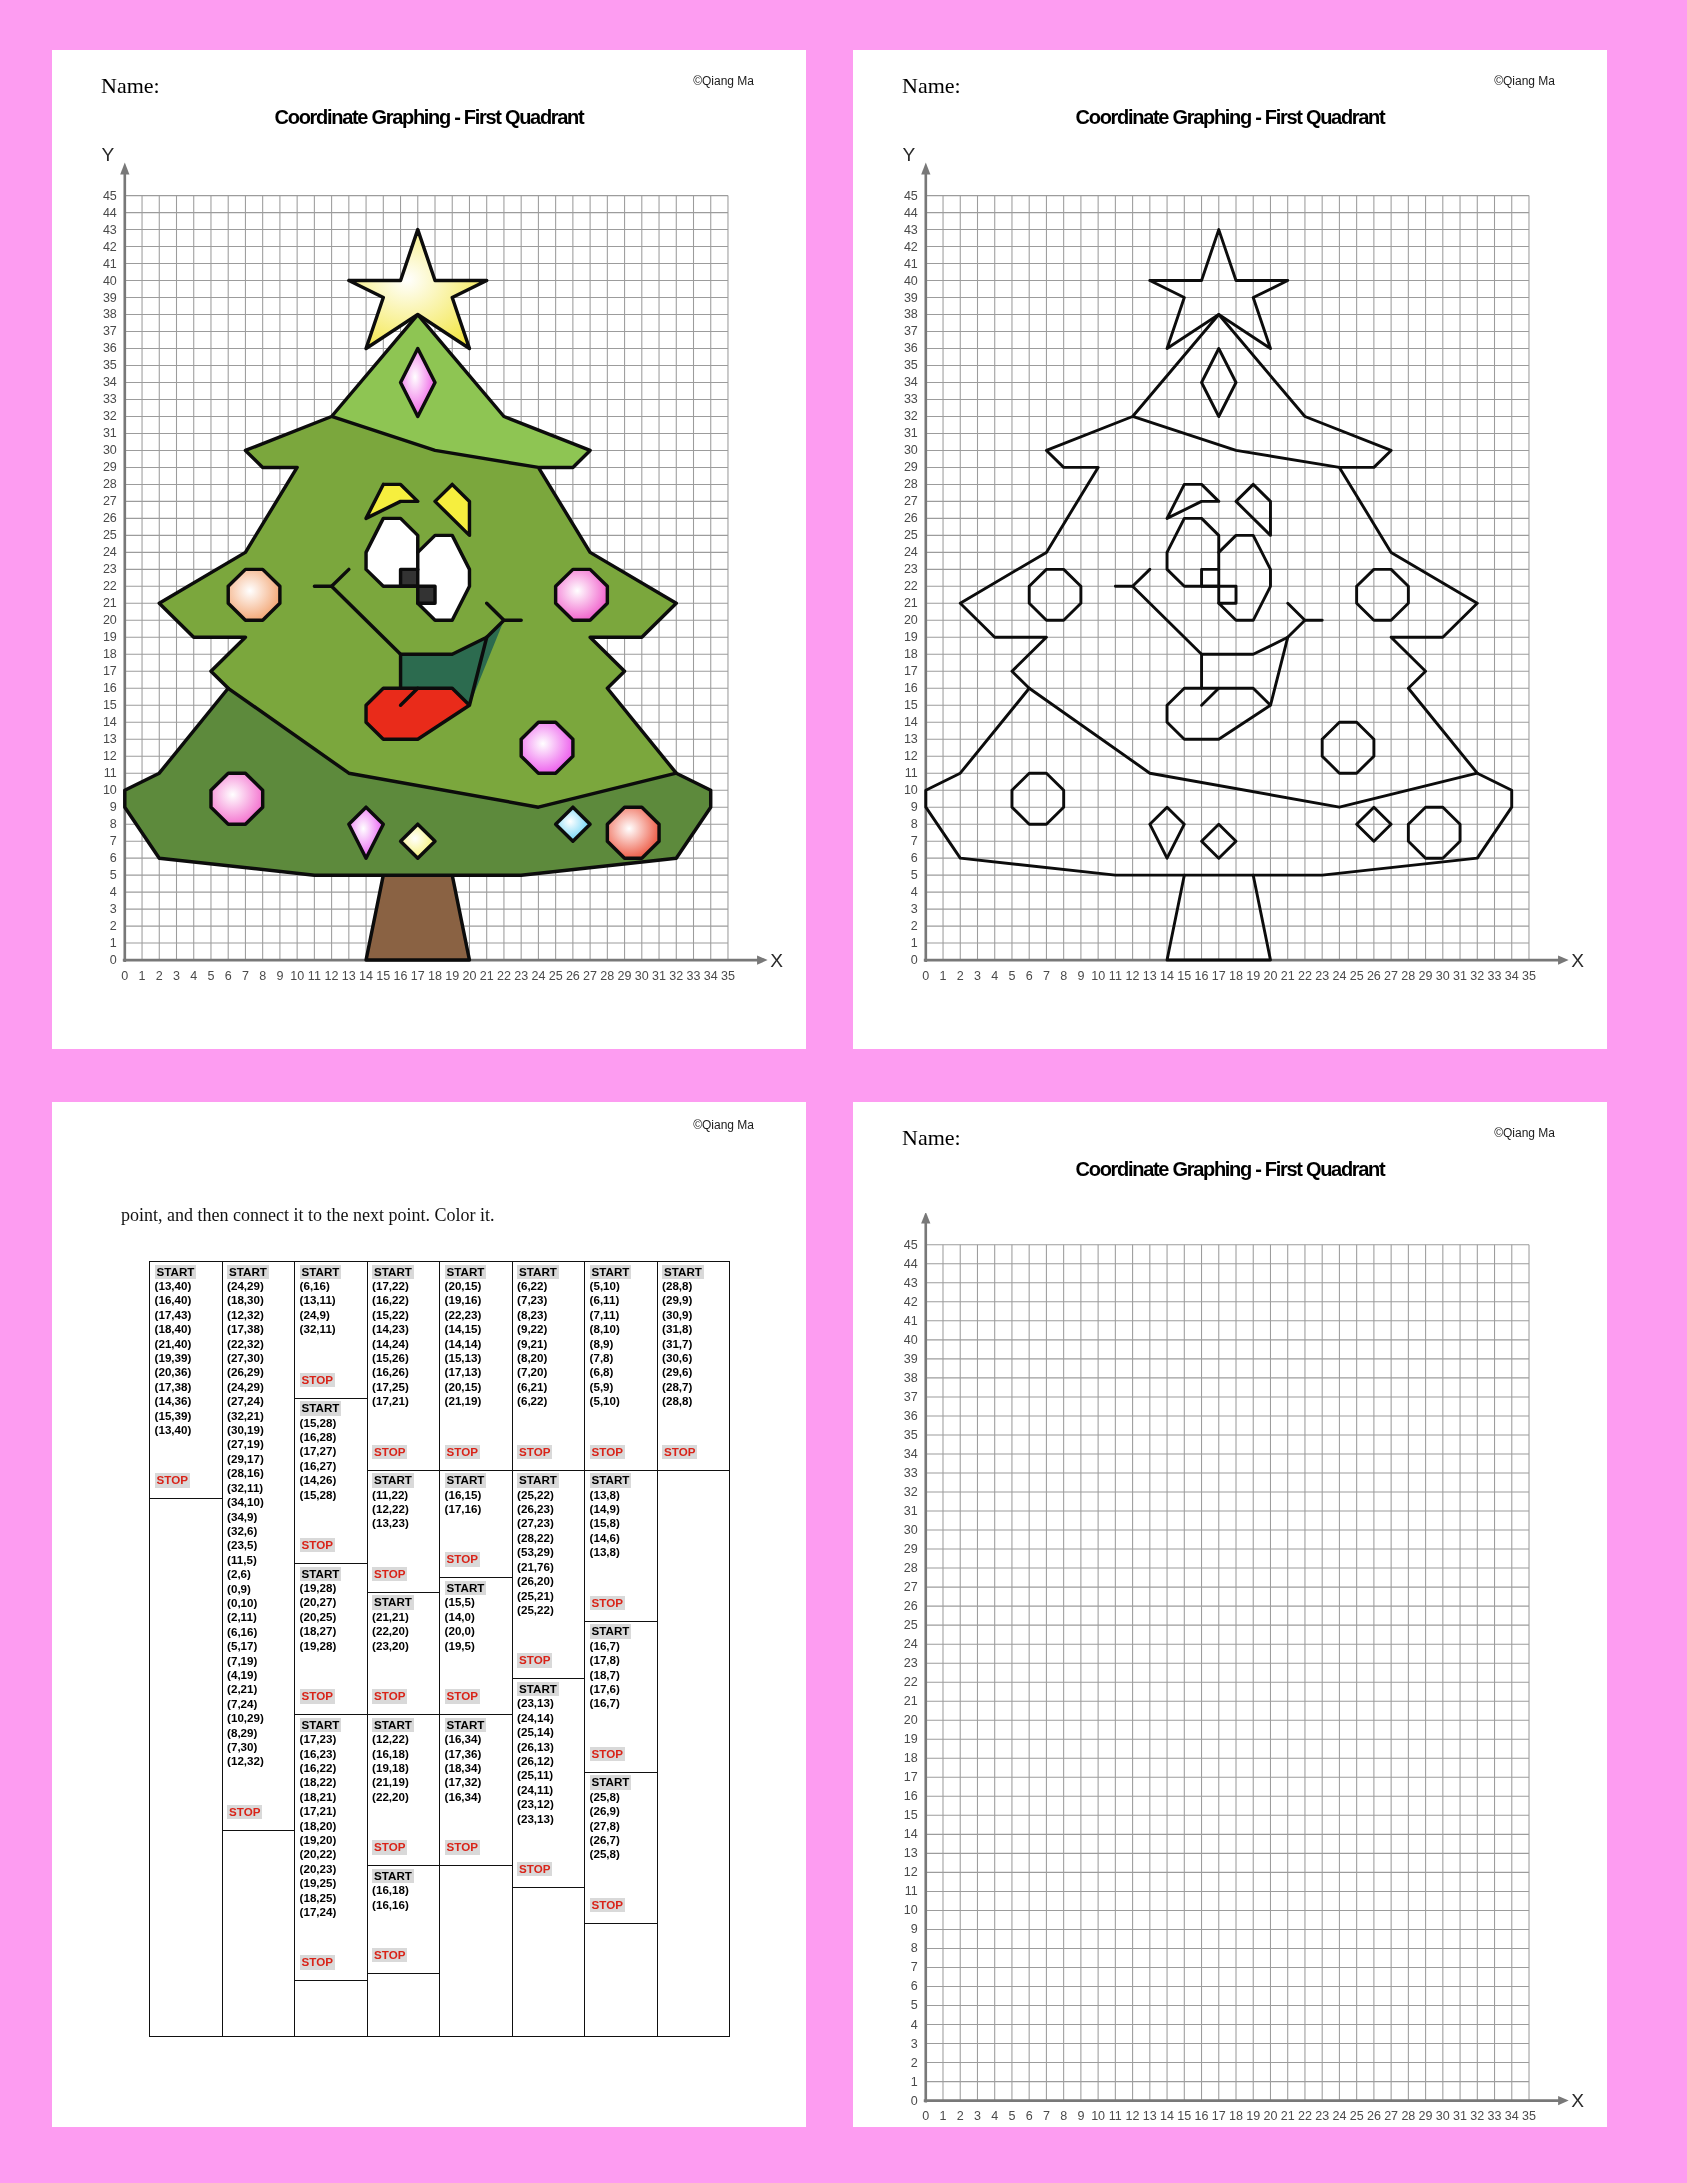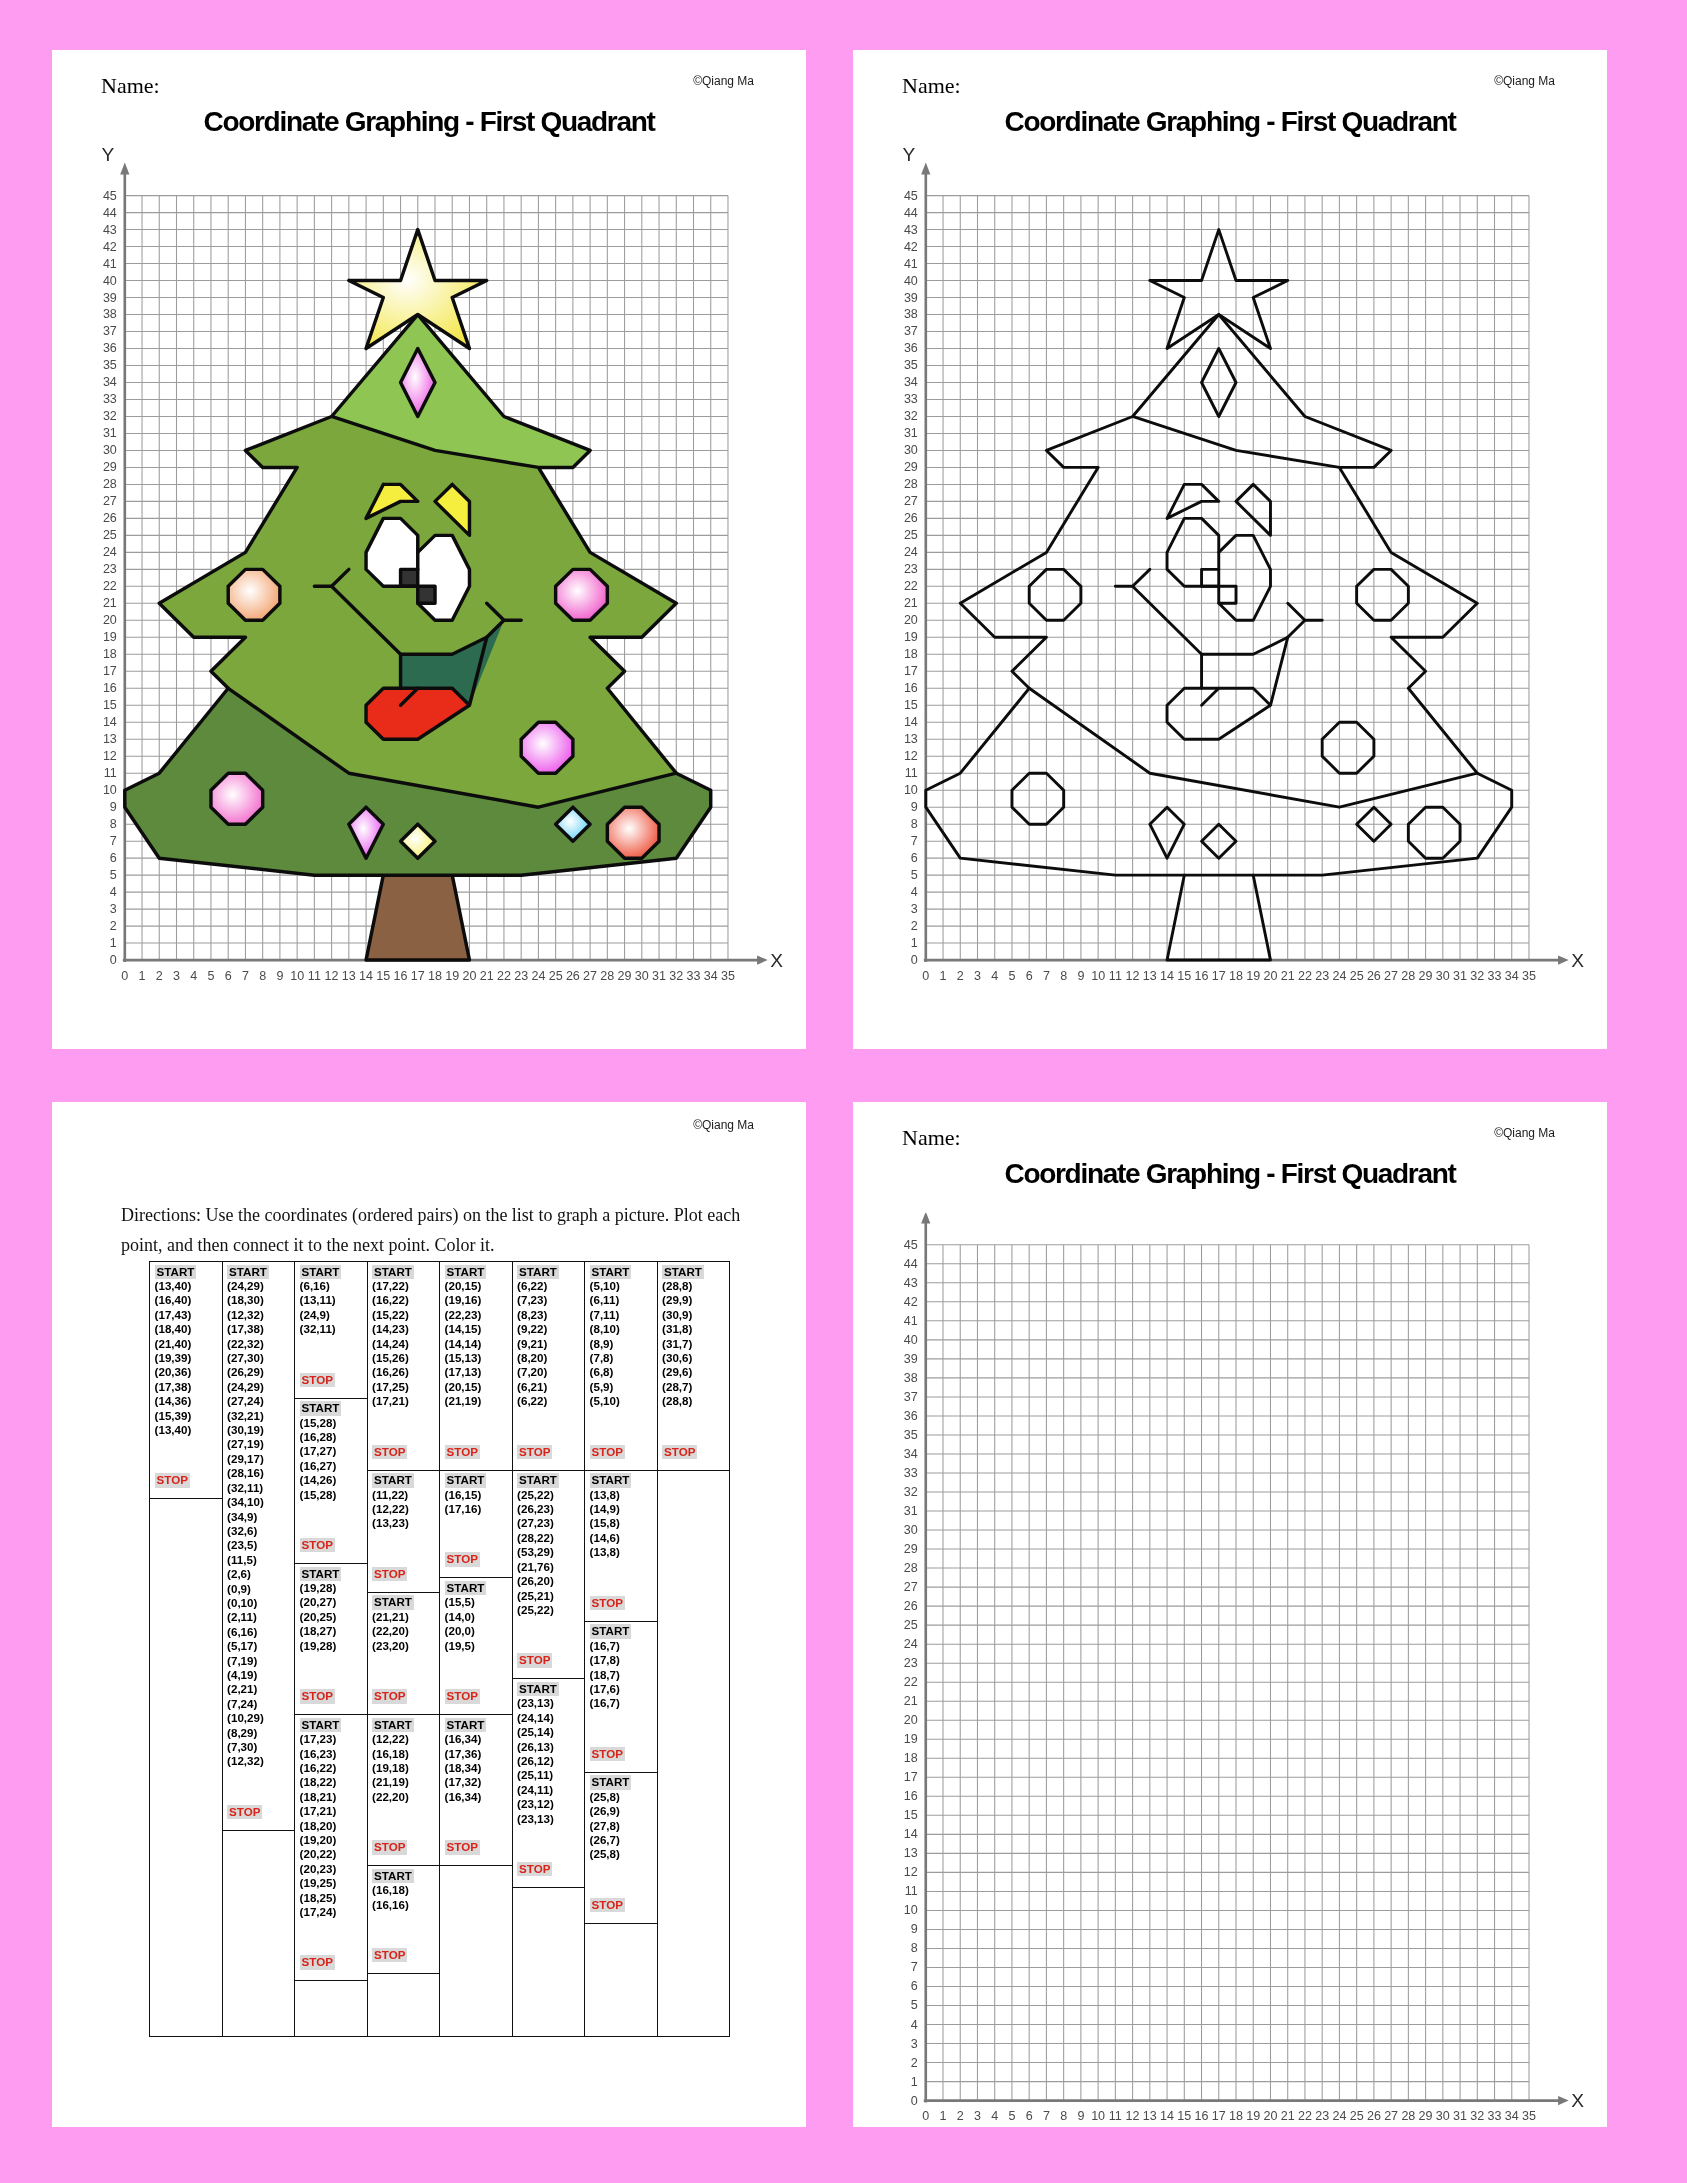--- a/index.html
+++ b/index.html
@@ -10,21 +10,21 @@
   }
   .page{position:absolute;width:754px;background:#ffffff;}
   #p1{left:52px;top:50px;height:999px;}
   #p2{left:853px;top:50px;height:999px;}
   #p3{left:52px;top:1102px;height:1025px;}
   #p4{left:853px;top:1102px;height:1025px;}
 
   .name-label{position:absolute;left:49px;top:22.5px;font-family:"Liberation Serif",serif;font-size:22px;color:#000000;}
   .copyright{position:absolute;right:52px;top:24px;font-size:12px;color:#1a1a1a;}
   .graph-title{position:absolute;left:0;right:0;top:56px;text-align:center;
-    font-weight:bold;font-size:28px;letter-spacing:-1.3px;color:#000;}
+    font-weight:bold;font-size:20px;letter-spacing:-1.3px;color:#000;}
   .graph-svg{position:absolute;left:0;width:754px;}
   #svg1,#svg2{top:98px;height:863px;}
   #svg4{top:111px;height:926px;}
 
   
   #p3 .copyright{top:16px;}
   .ws-title{position:absolute;left:0;right:0;top:61px;text-align:center;font-weight:bold;font-size:20px;color:#000;}
   .ws-title sup{font-size:12.6px;}
   .directions{position:absolute;left:69px;top:98px;width:668px;
     font-family:"Liberation Serif",serif;font-size:18px;line-height:30px;color:#111;white-space:nowrap;}
@@ -515,21 +515,20 @@
       <path d="M448.8 1022.5 L474.8 996.8 L500.9 1022.5 L474.8 1073.9 L448.8 1022.5" fill="none" stroke="#0c0c0c" stroke-width="4.4" stroke-linejoin="round" stroke-linecap="round"></path>
       <path d="M527.0 1048.2 L553.0 1022.5 L579.1 1048.2 L553.0 1073.9 L527.0 1048.2" fill="none" stroke="#0c0c0c" stroke-width="4.4" stroke-linejoin="round" stroke-linecap="round"></path>
       <path d="M761.5 1022.5 L787.6 996.8 L813.6 1022.5 L787.6 1048.2 L761.5 1022.5" fill="none" stroke="#0c0c0c" stroke-width="4.4" stroke-linejoin="round" stroke-linecap="round"></path>
       <path d="M839.7 1022.5 L865.7 996.8 L891.8 996.8 L917.9 1022.5 L917.9 1048.2 L891.8 1073.9 L865.7 1073.9 L839.7 1048.2 L839.7 1022.5" fill="none" stroke="#0c0c0c" stroke-width="4.4" stroke-linejoin="round" stroke-linecap="round"></path>
     </svg>
 </div>
 
 <div class="page" id="p3">
   <div class="copyright">©Qiang Ma</div>
   <div class="directions">
-    <div>Directions:   Use the coordinates (ordered pairs) on the list to graph a picture.  Plot each</div>
     <div>point, and then connect it to the next point.  Color it.</div>
   </div>
   <div class="ws-table" id="wtable">
       <div class="tcol">
         <div class="tcell">
           <div><span class="badge">START</span></div>
           <div>(13,40)</div>
           <div>(16,40)</div>
           <div>(17,43)</div>
           <div>(18,40)</div>

